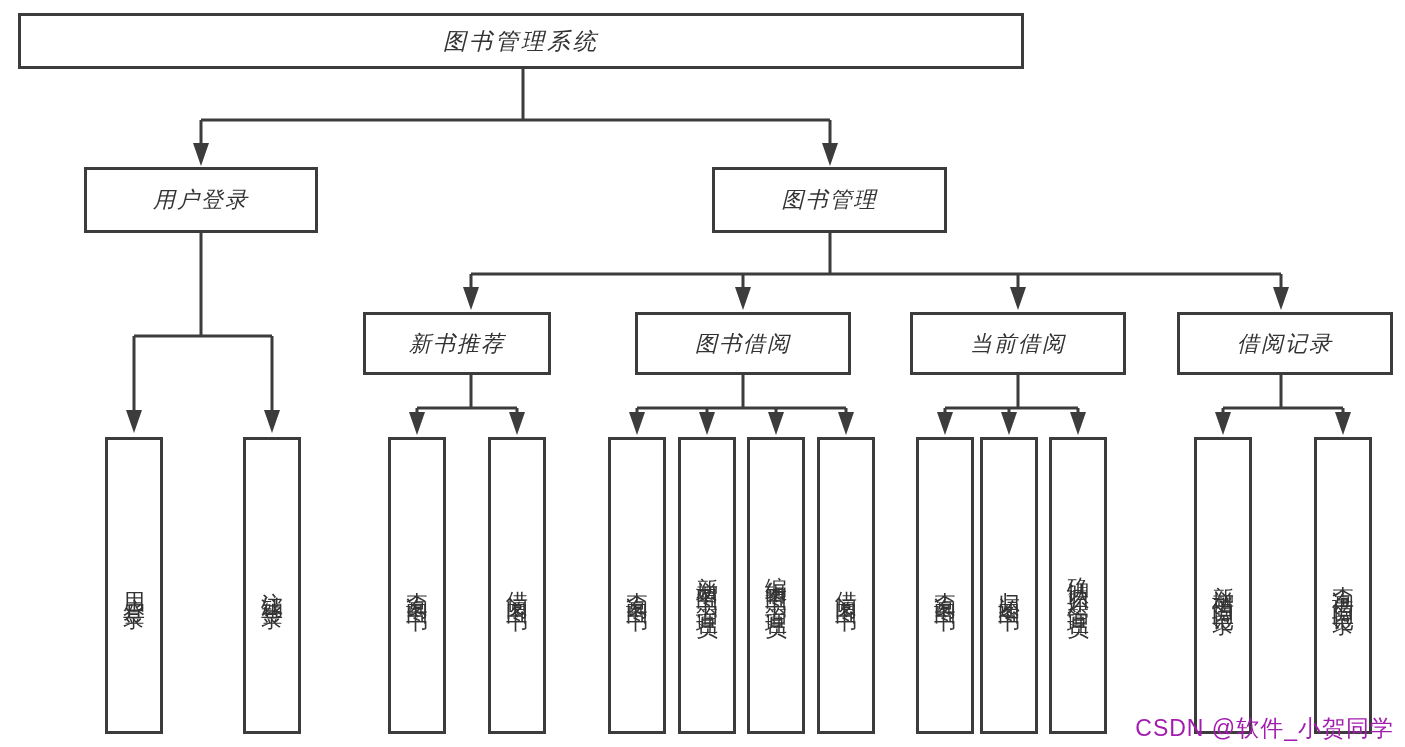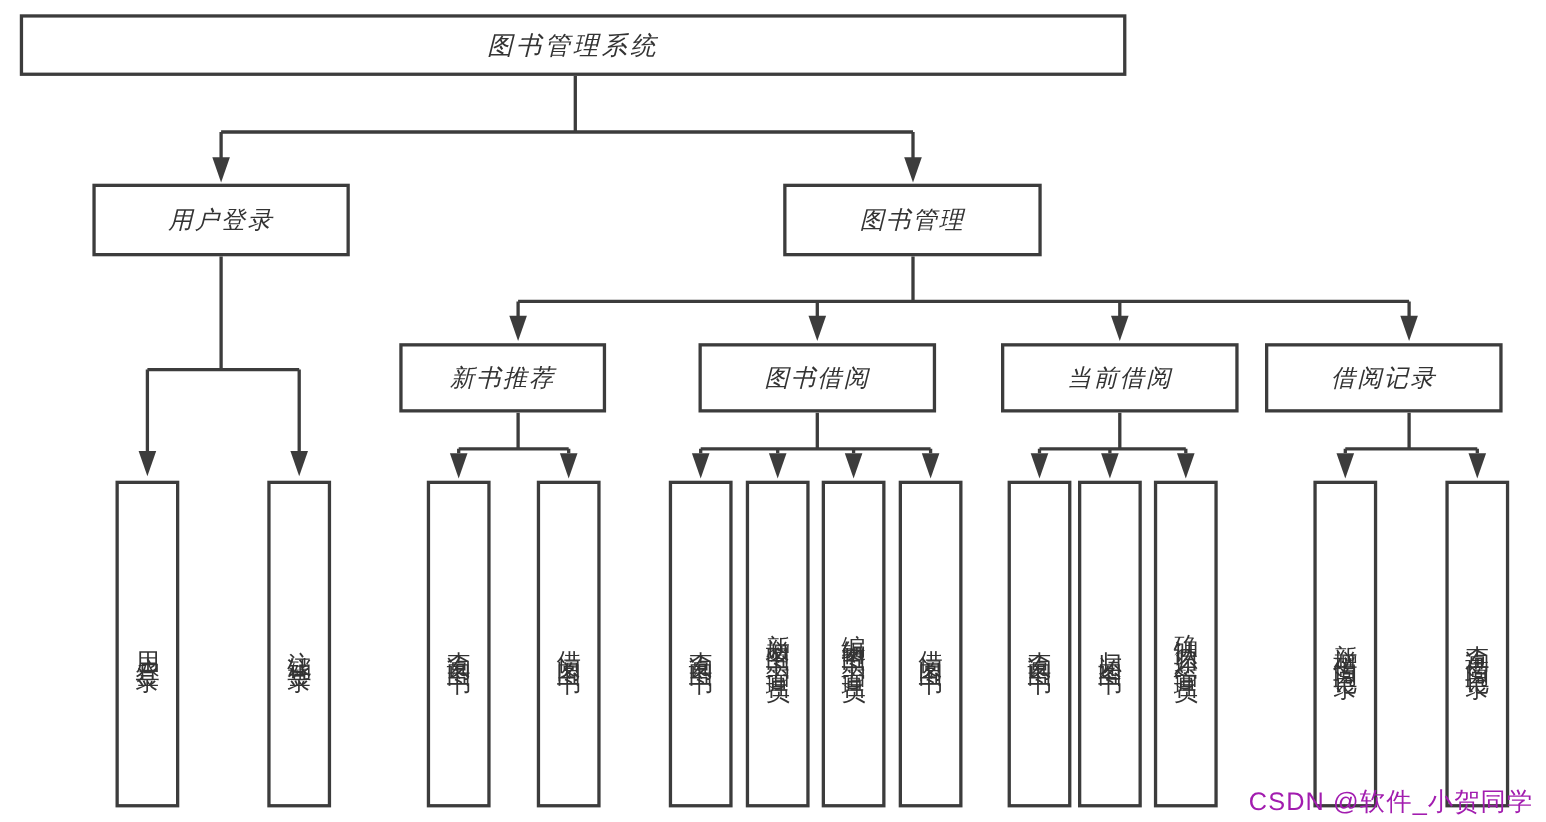--- a/index.html
+++ b/index.html
@@ -142,21 +142,21 @@
 
   <div class="box" style="left:363px; top:312px; width:188px; height:63px;">
     <span class="hlabel">新书推荐</span>
   </div>
   <div class="box" style="left:635px; top:312px; width:216px; height:63px;">
     <span class="hlabel">图书借阅</span>
   </div>
   <div class="box" style="left:910px; top:312px; width:216px; height:63px;align-items:center;">
     <span class="hlabel">当前借阅</span>
   </div>
-  <div class="box" style="left:1150px; top:312px; width:216px; height:63px;">
+  <div class="box" style="left:1177px; top:312px; width:216px; height:63px;">
     <span class="hlabel">借阅记录</span>
   </div>
 
   <div class="box leaf" style="left:105px; top:437px; width:58px; height:297px;">
     <span class="vlabel">用户登录</span>
   </div>
   <div class="box leaf" style="left:243px; top:437px; width:58px; height:297px;">
     <span class="vlabel">注销登录</span>
   </div>
 

